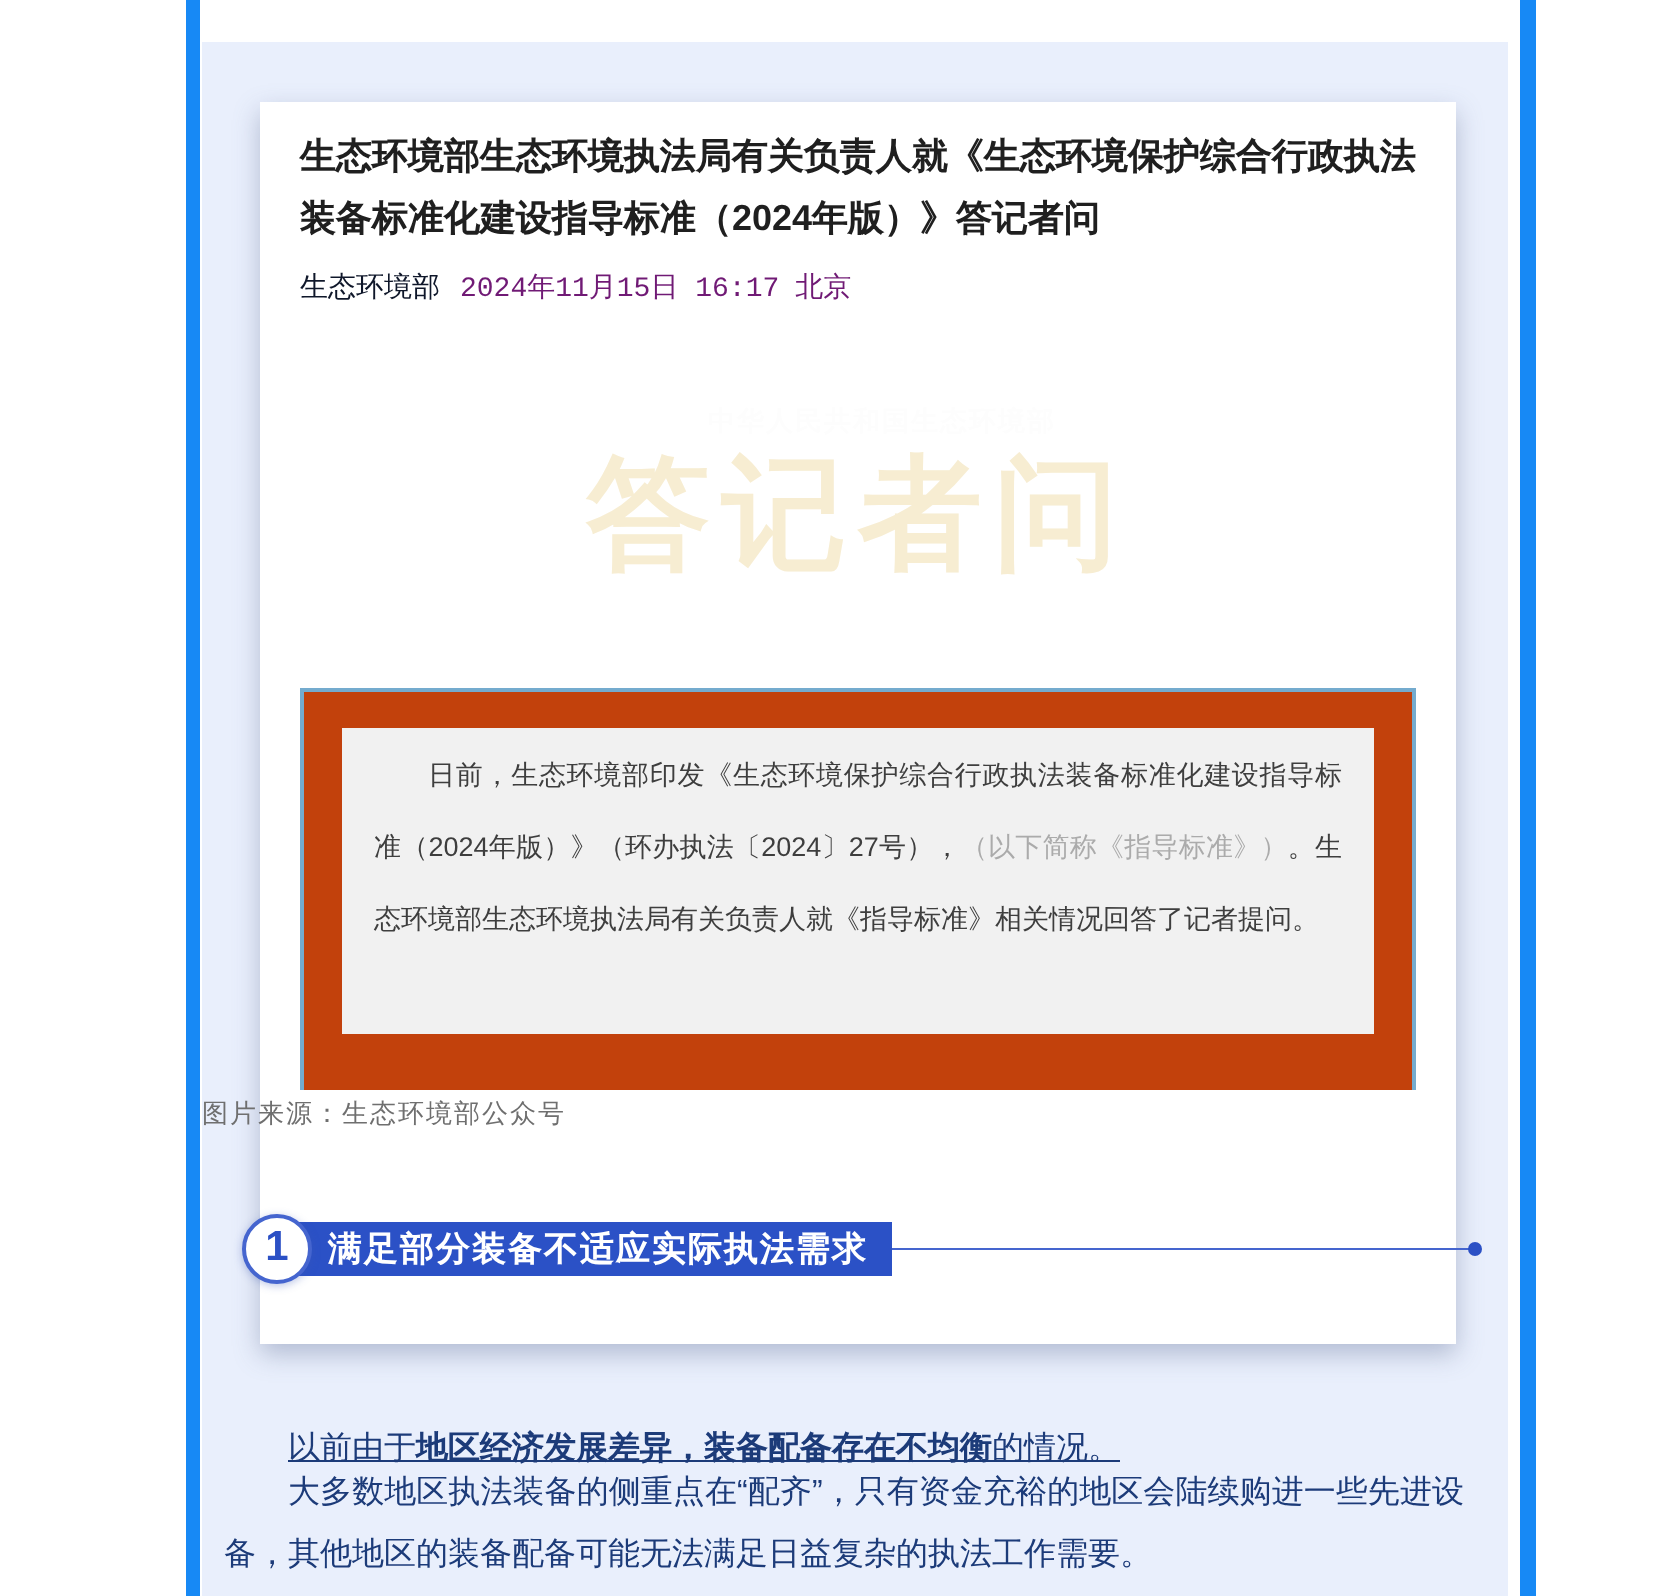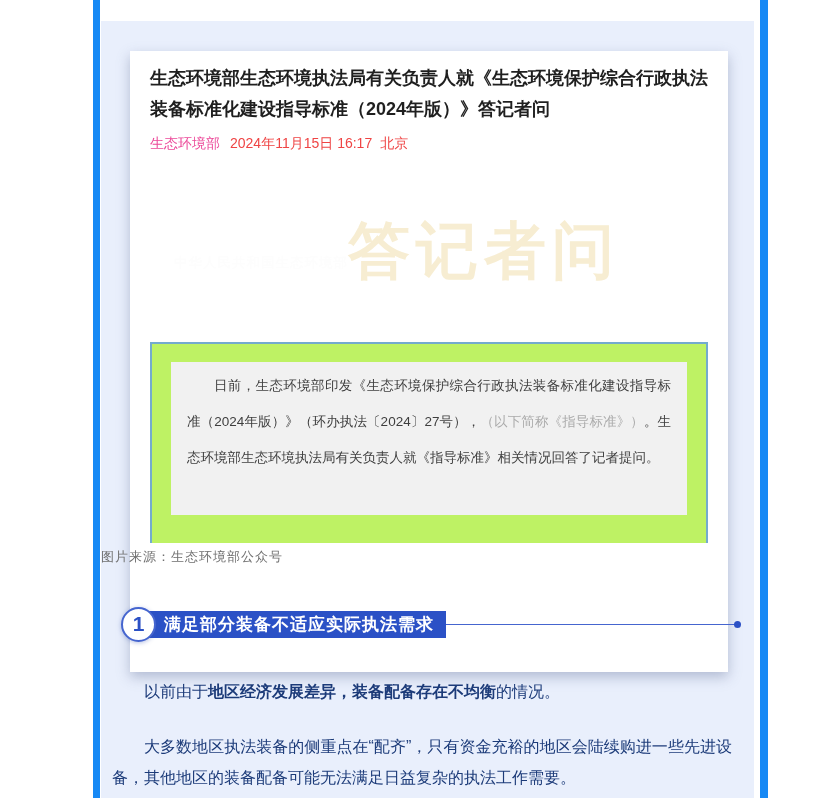--- a/index.html
+++ b/index.html
@@ -12,33 +12,33 @@
   .vline.right { left:760px; width:8px; }
 
   .panel { position:absolute; left:101px; top:21px; width:653px; height:777px; background:#e9effc; }
 
   
   .card { position:absolute; left:29px; top:30px; width:598px; height:621px; background:#fff;
           box-shadow:0 5px 12px rgba(110,125,160,.45); padding:0 20px; overflow:hidden; }
   .title { padding-top:12px; font-size:18px; line-height:31px; font-weight:700; color:#1f1f1f;
            width:560px; letter-spacing:0; }
   .meta { margin-top:8px; font-size:14px; line-height:20px; }
-  .meta .account { color:#ec4899; margin-right:10px; cursor:pointer; }
-  .meta .date, .meta .loc { color:#ef4444; margin-right:8px; }
+  .meta .account { color:#0f172a; margin-right:10px; cursor:pointer; }
+  .meta .date, .meta .loc { color:#701a75; margin-right:8px;font-family:Liberation Mono, monospace; }
 
   .banner { margin-top:20px; width:558px; height:153px;
             background:linear-gradient(115deg,#347a0f0 0%,#2a6ee2 35%,#2f77e8 60%,#2563d8 100%);
-            display:flex; flex-direction:row; align-items:center; overflow:hidden; }
+            display:flex; flex-direction:column; align-items:center; overflow:hidden; }
   .banner-org { margin-top:27px; display:flex; align-items:center; gap:7px; color:#fdfdfd;
                 font-size:13.5px; font-weight:700; letter-spacing:1px; }
   .banner-headline { margin-top:3px; font-size:62px; font-weight:800; letter-spacing:6px;
                      color:#f7edd2; line-height:70px; white-space:nowrap; }
 
   .quote { margin-top:16px; width:558px; height:201px; border:2px solid #74abce; border-bottom:none;
-           background:#bef264; overflow:hidden; }
+           background:#c2410c; overflow:hidden; }
   .quote-inner { margin:18px 19px 0; background:#f1f1f1; height:153px; padding:6px 16px; overflow:hidden; }
   .quote-text { font-size:13.5px; line-height:36px; color:#3e3e3e; text-align:justify;
                 text-indent:2em; }
   .quote-text .muted { color:#ababab; }
 
   .caption { position:absolute; top:527px; left:0; width:100%; text-align:left;
              font-size:13px; color:#6f6f6f; letter-spacing:1px; }
 
   
   .sec-head { position:absolute; top:584px; left:20px; right:13px; height:38px;
@@ -49,21 +49,21 @@
              box-shadow:0 1px 4px rgba(60,90,180,.35); }
   .sec-label { position:relative; z-index:1; margin-left:-16px; height:27px; line-height:27px;
                background:#2b51c6; color:#ffffff; font-size:17px; font-weight:700;
                padding:0 12px 0 24px; letter-spacing:1px; white-space:nowrap;text-align:right; }
   .sec-line { flex:1; height:0; border-top:1.5px solid #4565cf; }
   .sec-dot { width:7px; height:7px; border-radius:50%; background:#2b50c5; margin-left:-1px; }
 
   
   .para { position:absolute; left:11px; width:620px; font-size:16px; line-height:31px;
           color:#1c3b79; text-align:justify; }
-  .para.p1 { top:655px; text-indent:2em; }
+  .para.p1 { top:688px; text-indent:2em;text-decoration:underline; }
   .para.p2 { top:710px; text-indent:2em; }
   .para b { font-weight:700; }
 </style>
 </head>
 <body>
 
 <div class="page">
   <div class="vline left"></div>
   <div class="vline right"></div>
 

